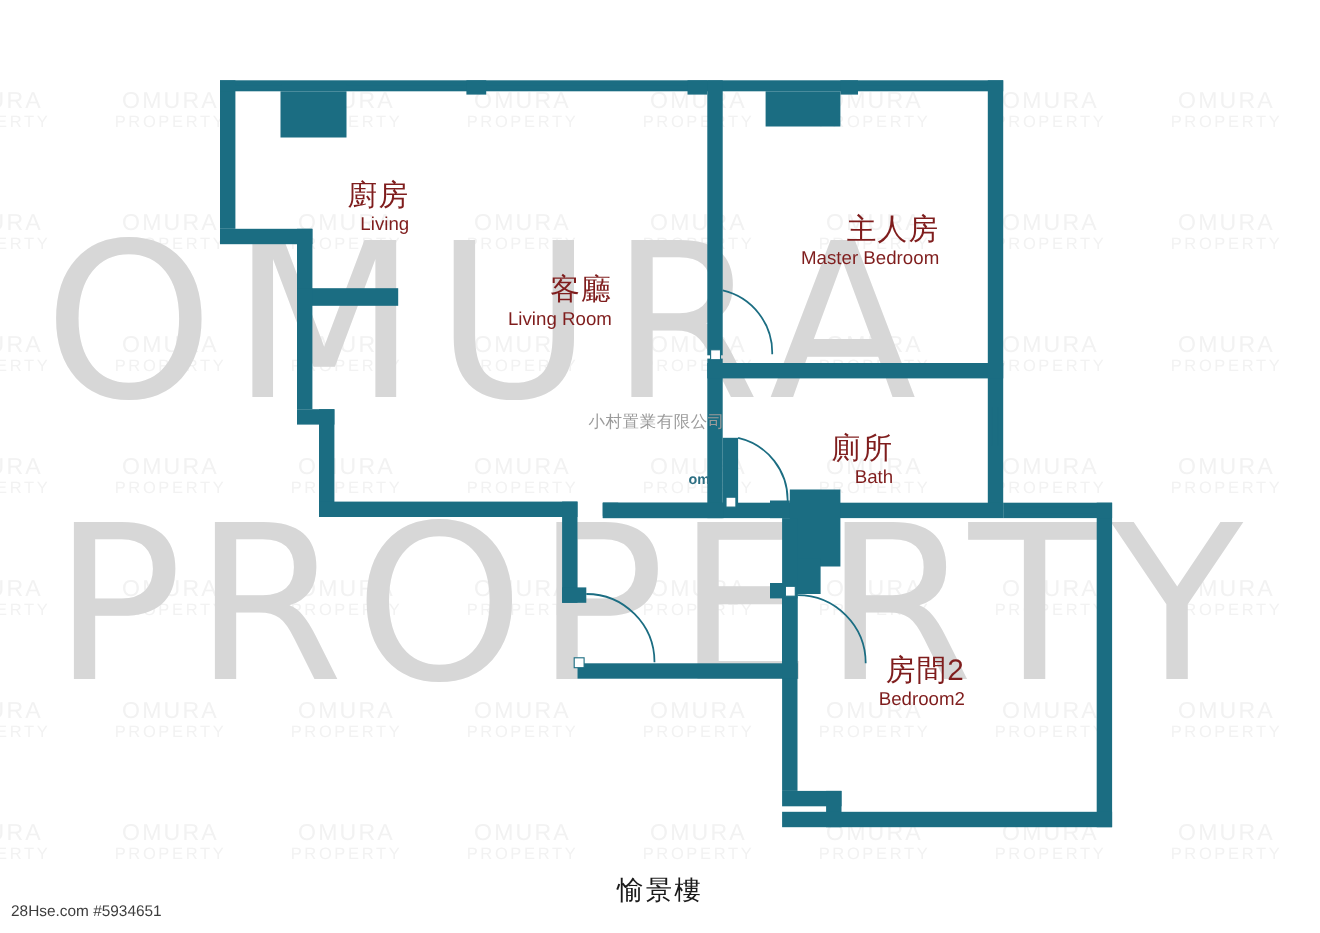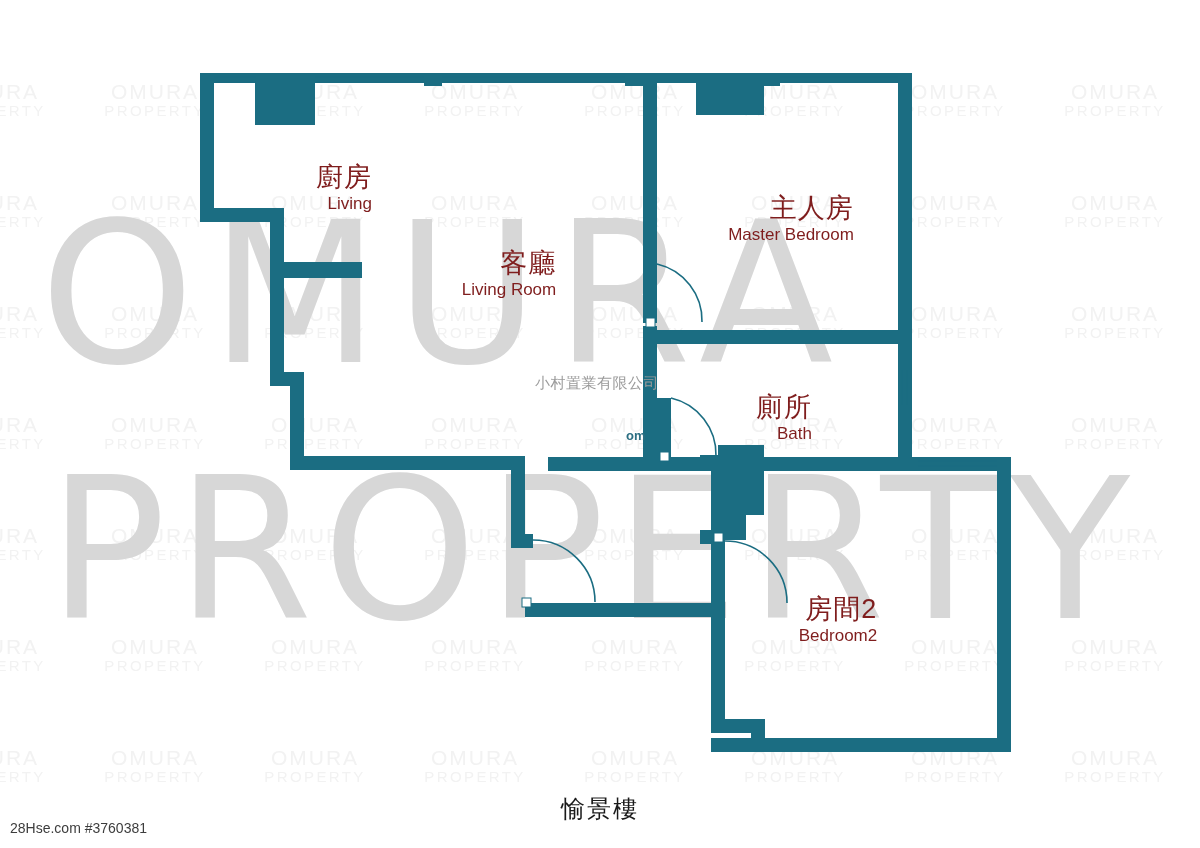--- a/index.html
+++ b/index.html
@@ -538,16 +538,16 @@
 
   <div class="room-label" id="label-bed2" style="left:838px; top:594px;">
     <span class="zh">房間2</span>
     <span class="en">Bedroom2</span>
   </div>
 
   <div class="agency-mark" style="left:597px; top:374px;font-family:Liberation Serif, serif;">小村置業有限公司</div>
 
   <div class="inline-om" style="left:626px; top:428px;">om</div>
 
-  <div class="footer-ref">28Hse.com #3760381</div>
+  <div class="footer-ref">28Hse.com #5934651</div>
   <div class="building-title">愉景樓</div>
 
 </div>
 
 </body></html>

